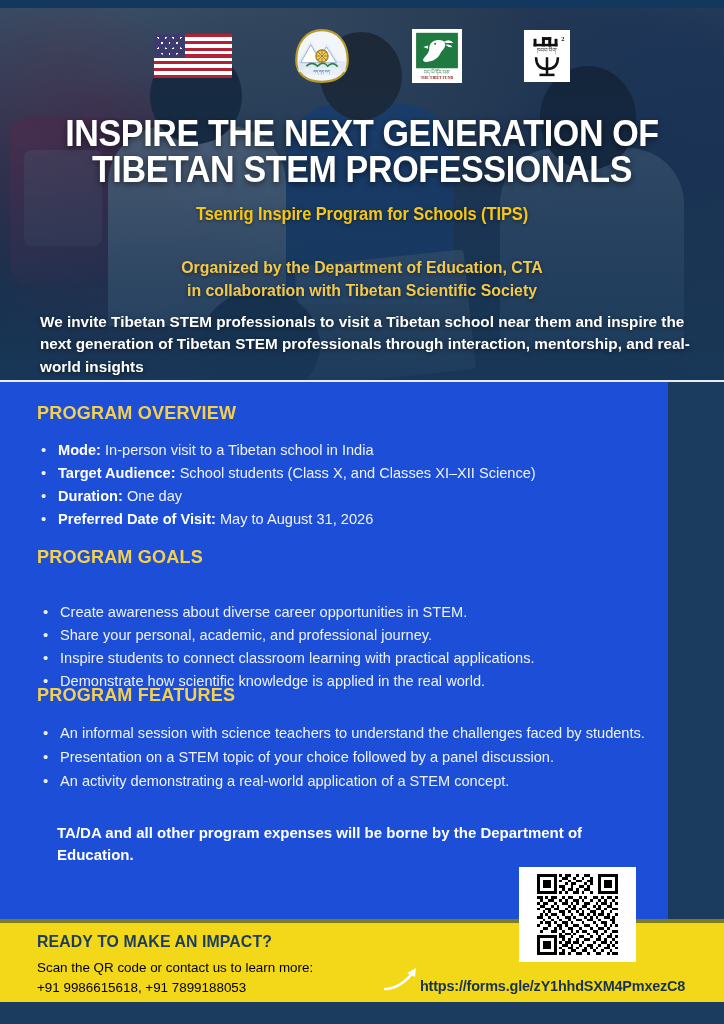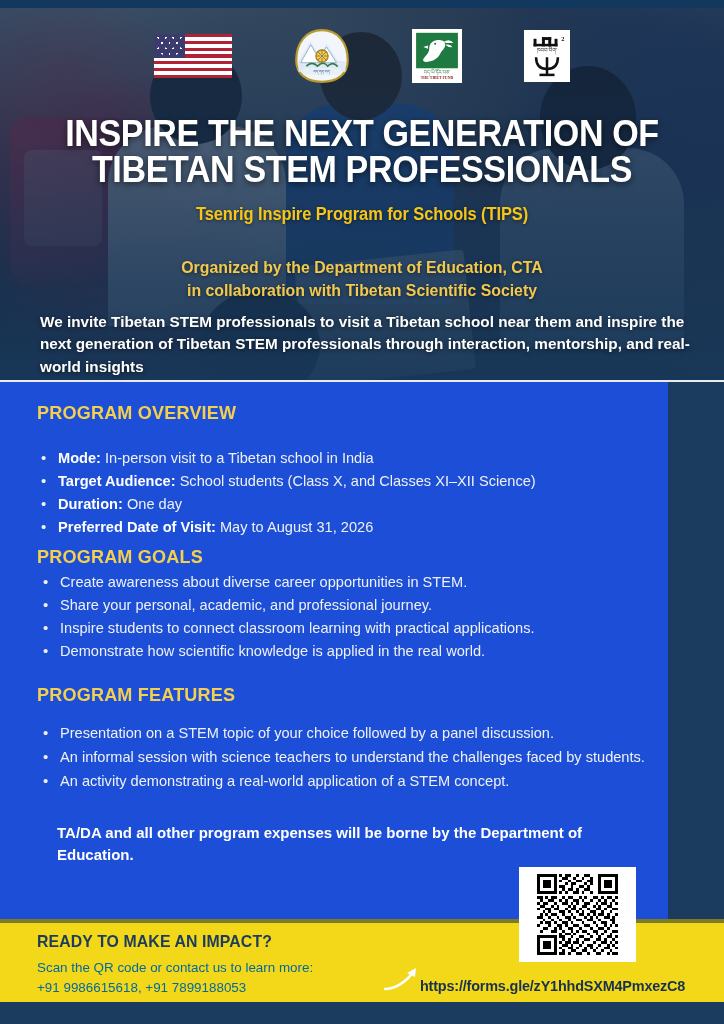--- a/index.html
+++ b/index.html
@@ -131,23 +131,23 @@
   .bullets li {
     position:relative; padding-left:21px; color:#eef2f5;
     font-size:14.6px; line-height:1.5; margin-bottom:1px;
   }
   .bullets li::before {
     content:"•"; position:absolute; left:4px; top:-1px; color:#eef2f5; font-size:15px;
   }
   .bullets li b { color:#ffffff; font-weight:bold; }
 
   .blk-overview { position:absolute; left:37px; top:20px; width:660px; }
-  .blk-overview .bullets { margin-top:24px; }
+  .blk-overview .bullets { margin-top:16px; }
   .blk-goals { position:absolute; left:37px; top:164px; width:660px; }
-  .blk-goals .bullets { margin-top:4px; }
+  .blk-goals .bullets { margin-top:34px; }
   .blk-goals .bullets li { padding-left:23px; }
   .blk-goals .bullets li::before { left:6px; }
   .blk-features { position:absolute; left:37px; top:302px; width:660px; }
   .blk-features .bullets { margin-top:17px; }
   .blk-features .bullets li { padding-left:23px; margin-bottom:2px; }
   .blk-features .bullets li::before { left:6px; }
   .note {
     position:absolute; left:57px; top:440px; width:600px;
     color:#ffffff; font-weight:bold; font-size:15px; line-height:1.45;
   }
@@ -157,21 +157,21 @@
   .qr { width:103px; height:81px; }
 
   
   .foot-rule { position:absolute; top:919px; left:0; width:724px; height:4px; background:#7d7c23; z-index:4; }
   .footer { position:absolute; top:923px; left:0; width:724px; height:79px; background:#f3d719; }
   .foot-head {
     position:absolute; left:37px; top:9px; color:#1b3c5e; font-weight:bold;
     font-size:16.5px; letter-spacing:0.1px; transform:scaleX(0.96); transform-origin:left center;
   }
   .foot-lines {
-    position:absolute; left:37px; top:35px; color:#0369a1; font-size:13.4px; line-height:1.52;
+    position:absolute; left:37px; top:35px; color:#000000; font-size:13.4px; line-height:1.52;
   }
   .foot-url {
     position:absolute; left:420px; top:977px; color:#17324f; font-weight:bold;
     font-size:15.2px; letter-spacing:-0.2px; transform:scaleX(0.95); transform-origin:left center; z-index:9;
   }
   .arrow { position:absolute; left:383px; top:962px; width:40px; height:30px; z-index:9; }
 </style>
 </head>
 <body>
 
@@ -307,22 +307,22 @@
         <li>Create awareness about diverse career opportunities in STEM.</li>
         <li>Share your personal, academic, and professional journey.</li>
         <li>Inspire students to connect classroom learning with practical applications.</li>
         <li>Demonstrate how scientific knowledge is applied in the real world.</li>
       </ul>
     </div>
 
     <div class="blk-features">
       <div class="sec-head">PROGRAM FEATURES</div>
       <ul class="bullets">
+        <li>An informal session with science teachers to understand the challenges faced by students.</li>
         <li>Presentation on a STEM topic of your choice followed by a panel discussion.</li>
-        <li>An informal session with science teachers to understand the challenges faced by students.</li>
         <li>An activity demonstrating a real-world application of a STEM concept.</li>
       </ul>
     </div>
 
     <div class="note">TA/DA and all other program expenses will be borne by the Department of Education.</div>
 
   </div>
 
   <div class="qr-wrap">
     <svg class="qr" viewBox="0 0 29 29" shape-rendering="crispEdges">

